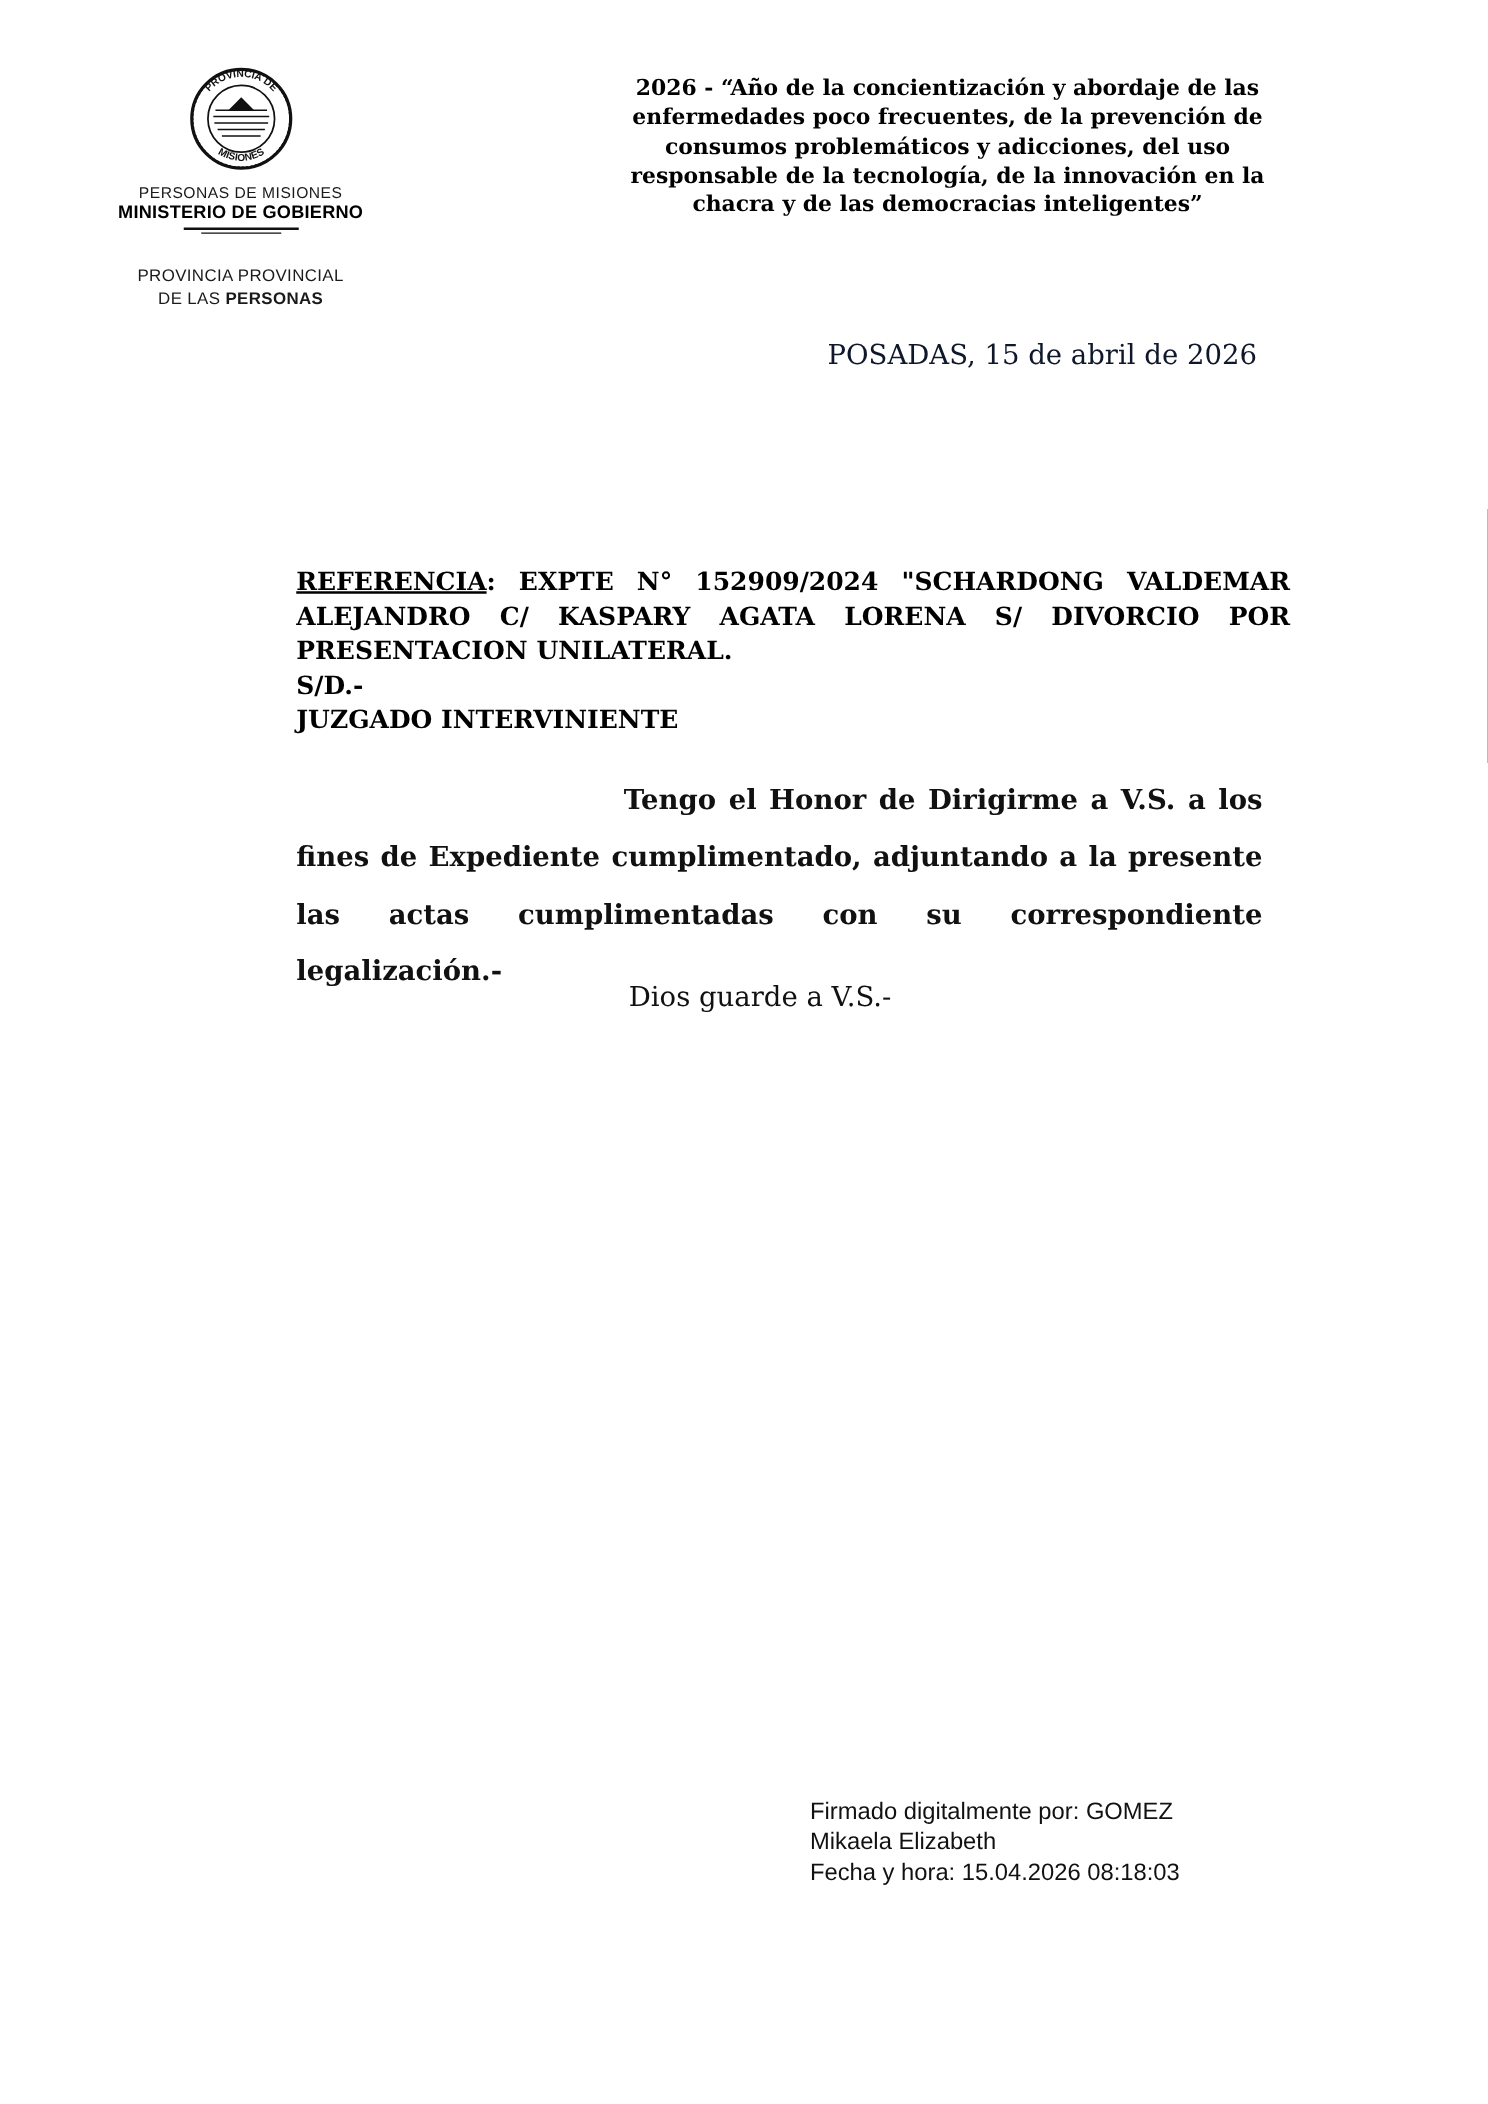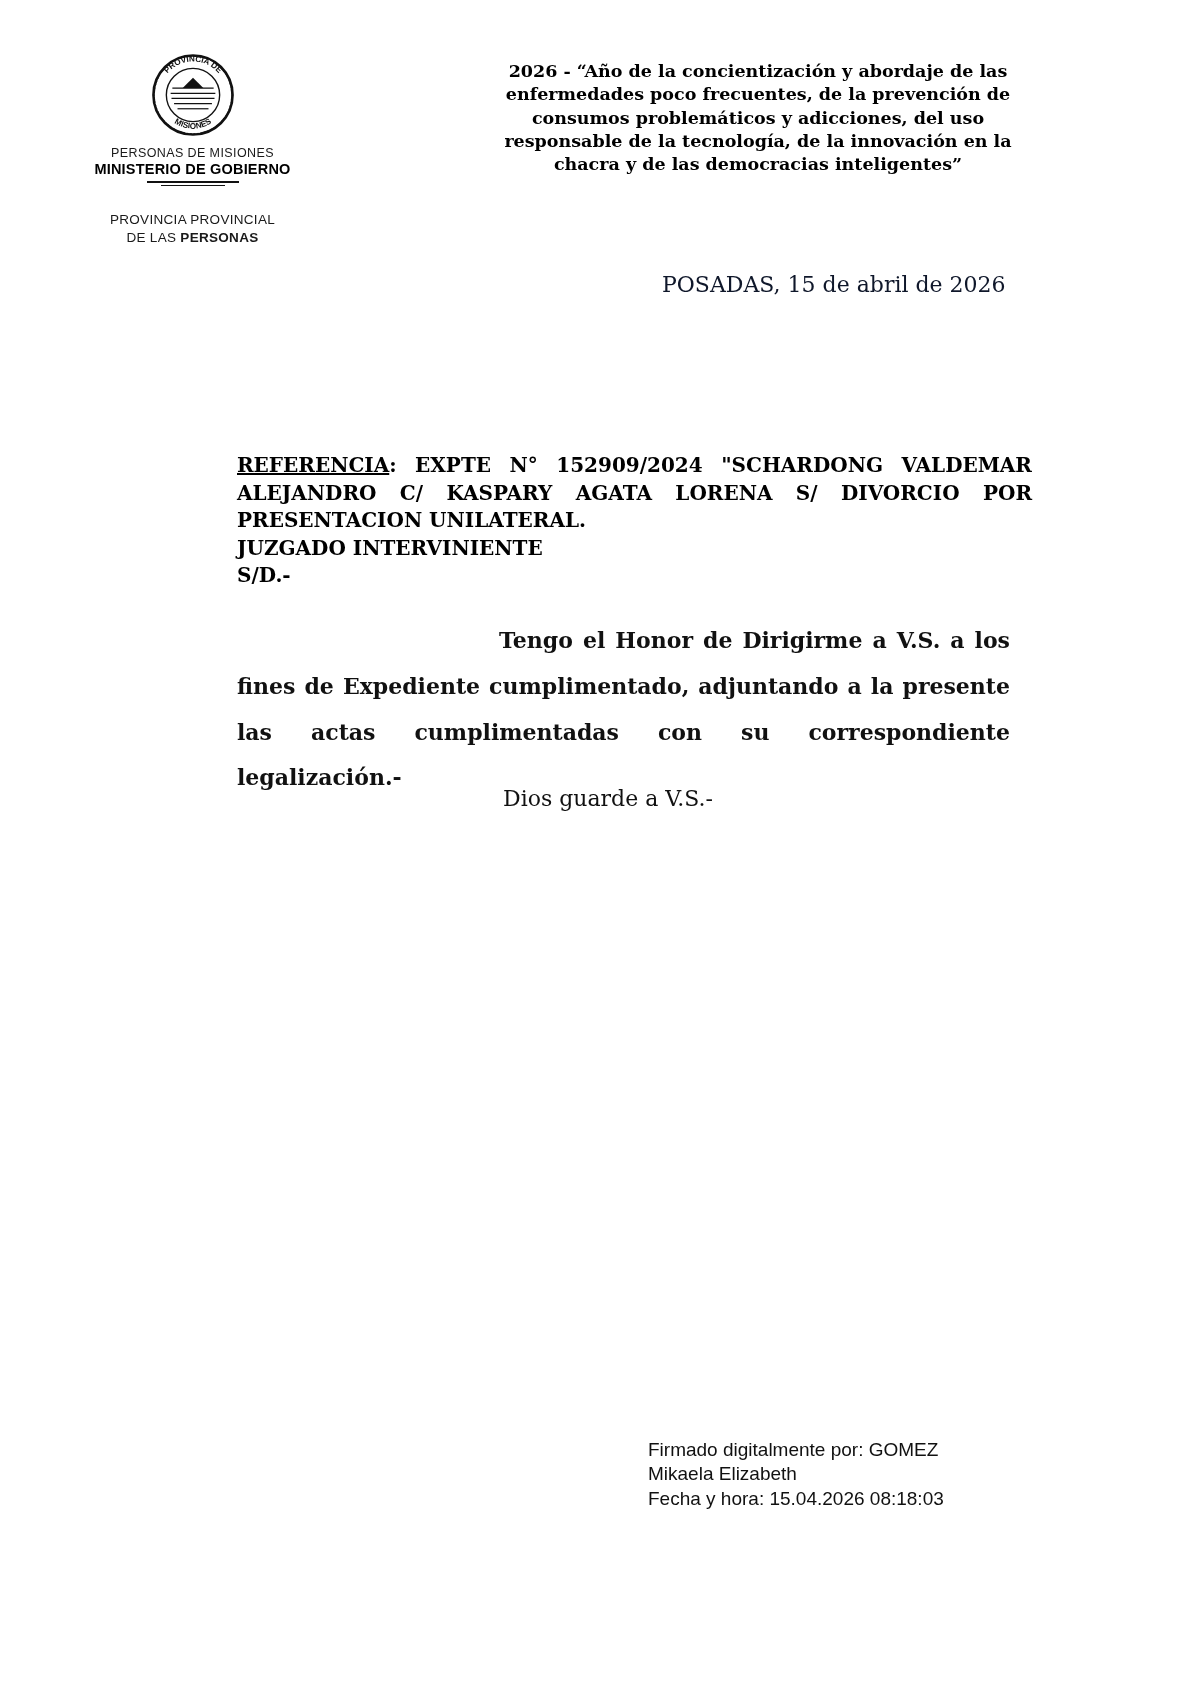--- a/index.html
+++ b/index.html
@@ -181,22 +181,22 @@
       <span class="bold">PERSONAS</span>
     </div>
   </div>
 
   <div class="motto">2026 - “Año de la concientización y abordaje de las enfermedades poco frecuentes, de la prevención de consumos problemáticos y adicciones, del uso responsable de la tecnología, de la innovación en la chacra y de las democracias inteligentes”</div>
 
   <div class="date-line">POSADAS, 15 de abril de 2026</div>
 
   <div class="reference">
     <p class="ref-par"><span class="ref-label">REFERENCIA</span><span>: EXPTE N° 152909/2024 "SCHARDONG VALDEMAR ALEJANDRO C/ KASPARY AGATA LORENA S/ DIVORCIO POR PRESENTACION UNILATERAL.</span></p>
+    <p class="ref-line">S/D.-</p>
     <p class="ref-line">JUZGADO INTERVINIENTE</p>
-    <p class="ref-line">S/D.-</p>
   </div>
 
   <p class="body-par">Tengo el Honor de Dirigirme a V.S. a los fines de Expediente cumplimentado, adjuntando a la presente las actas cumplimentadas con su correspondiente legalización.-</p>
 
   <div class="closing">Dios guarde a V.S.-</div>
 
   <div class="signature">
     <div>Firmado digitalmente por: GOMEZ</div>
     <div>Mikaela Elizabeth</div>
     <div>Fecha y hora: 15.04.2026 08:18:03</div>

